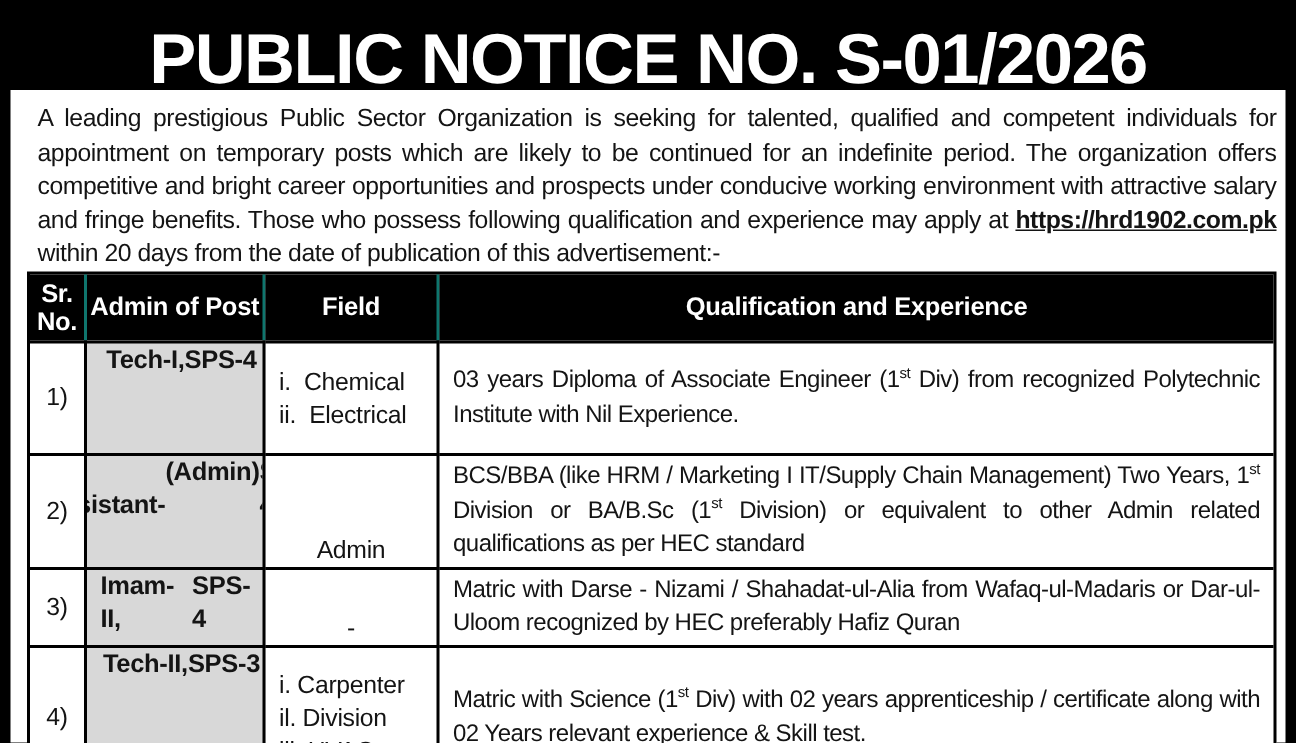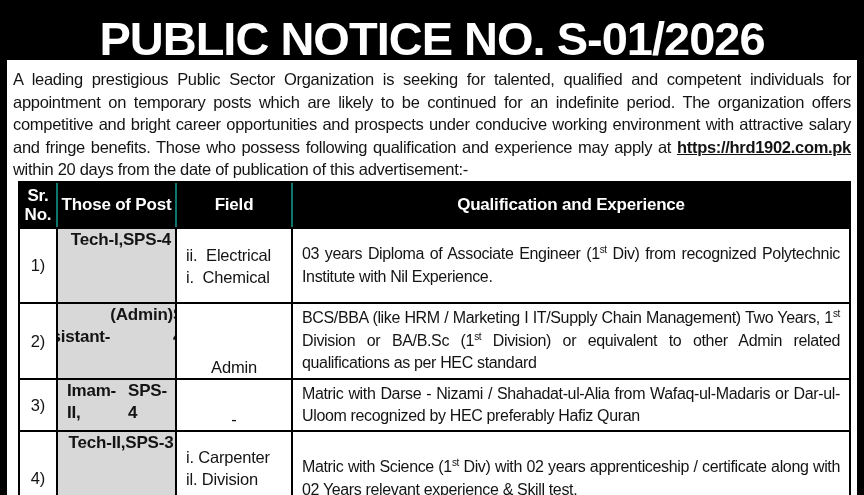--- a/index.html
+++ b/index.html
@@ -29,20 +29,21 @@
     white-space: nowrap;
     text-decoration: underline;
     text-decoration-thickness: 4px;
     text-underline-offset: 6px;
   }
   
   .content {
     position: absolute; top: 60px; left: 7px; right: 7px; bottom: 0;
     background: #fff;
     color: #141414;
+    padding-left: 12px;
   }
   .intro {
     padding: 8px 6px 0 6px;
     font-size: 16.5px;
     line-height: 22.5px;
     letter-spacing: -0.3px;
     text-align: justify;
   }
   .intro .app-link {
     font-weight: bold;
@@ -128,32 +129,32 @@
 
     <div class="intro">
       <span>A leading prestigious Public Sector Organization is seeking for talented, qualified and competent individuals for appointment on temporary posts which are likely to be continued for an indefinite period. The organization offers competitive and bright career opportunities and prospects under conducive working environment with attractive salary and fringe benefits. Those who possess following qualification and experience may apply at </span><span class="app-link">https://hrd1902.com.pk</span><span> within 20 days from the date of publication of this advertisement:-</span>
     </div>
 
     <div class="jobs-table">
 
       <div class="tr">
         <div class="th th-sr">Sr.
 No.</div>
-        <div class="th">Those of Post</div>
+        <div class="th">Admin of Post</div>
         <div class="th">Field</div>
         <div class="th last">Qualification and Experience</div>
       </div>
 
       <div class="tr">
         <div class="td cell-sr">1)</div>
         <div class="td cell-post">
             <div>Tech-I,</div>
             <div>SPS-4</div>
           </div>
-        <div class="td cell-field"><div>ii.  Electrical</div><div>i.  Chemical</div></div>
+        <div class="td cell-field"><div>i.  Chemical</div><div>ii.  Electrical</div></div>
         <div class="td cell-qual last">
           <div class="qual-text">03 years Diploma of Associate Engineer (1<sup>st</sup> Div) from recognized Polytechnic Institute with Nil Experience.</div>
         </div>
       </div>
 
       <div class="tr">
         <div class="td cell-sr">2)</div>
         <div class="td cell-post">
             <div>Jr. Assistant-I</div>
             <div>(Admin)</div>

